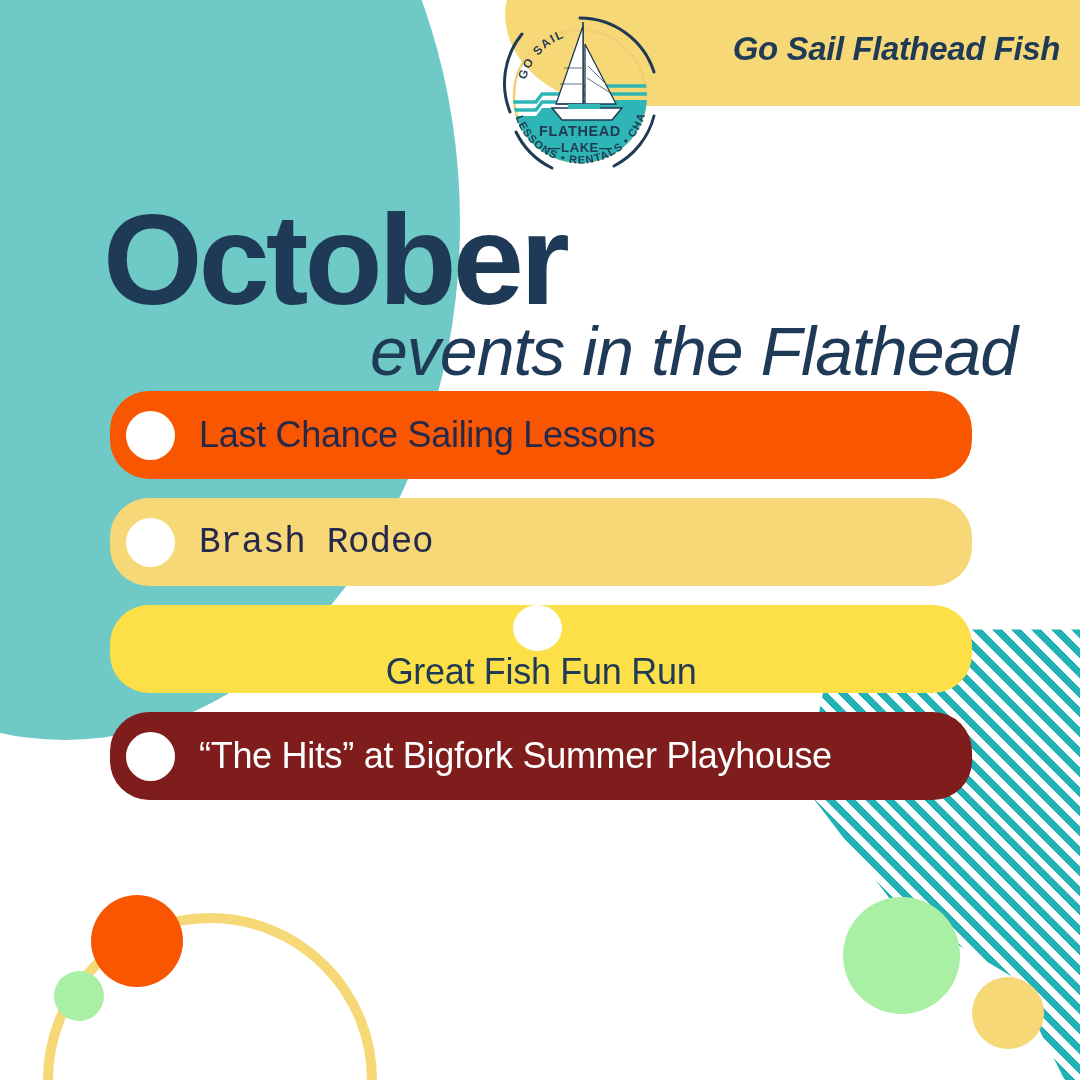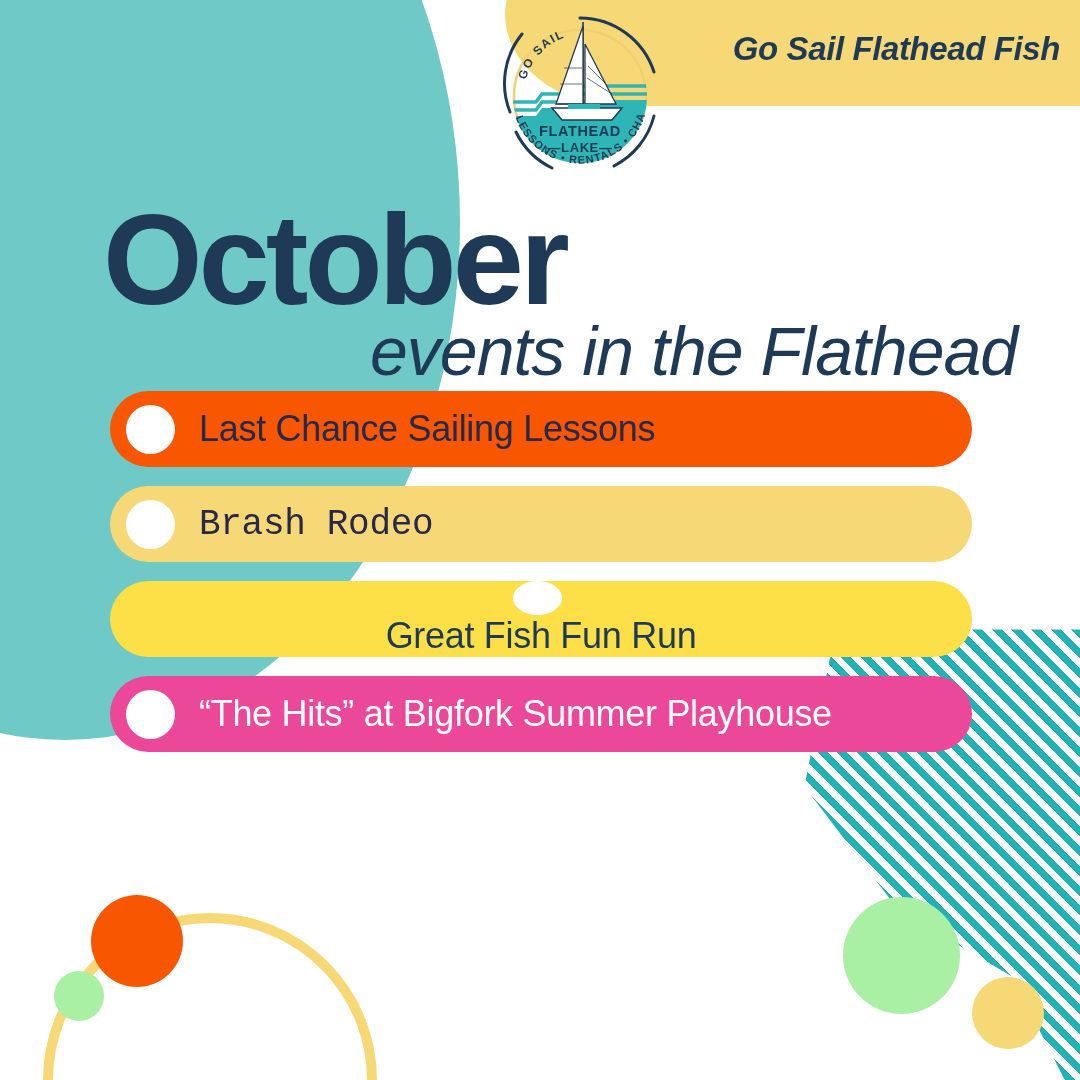--- a/index.html
+++ b/index.html
@@ -152,21 +152,21 @@
 
   
   .pill-list {
     position: absolute;
     left: 110px;
     top: 391px;
     width: 862px;
   }
   .pill {
     position: relative;
-    height: 76px;
+    height: 88px;
     border-radius: 39px;
     margin-bottom: 19px;
     display: flex;
     align-items: center;
     box-sizing: border-box;
   }
   .pill-bullet {
     width: 49px;
     height: 49px;
     min-width: 49px;
@@ -252,19 +252,19 @@
       <div class="pill-label" style="color: rgb(39, 41, 74);">Last Chance Sailing Lessons</div>
     </div>
     <div class="pill" style="background: rgb(247, 216, 119); font-family: Liberation Mono, monospace;">
       <div class="pill-bullet"></div>
       <div class="pill-label" style="color: rgb(39, 41, 74);">Brash Rodeo</div>
     </div>
     <div class="pill" style="background: #fde047; flex-direction: column;">
       <div class="pill-bullet"></div>
       <div class="pill-label" style="color: rgb(31, 58, 86);">Great Fish Fun Run</div>
     </div>
-    <div class="pill" style="background: #ec4899;">
+    <div class="pill" style="background: #7f1d1d;">
       <div class="pill-bullet"></div>
       <div class="pill-label" style="color: rgb(255, 255, 255);">“The Hits” at Bigfork Summer Playhouse</div>
     </div>
   </div>
 
 </div>
 
 </body></html>

